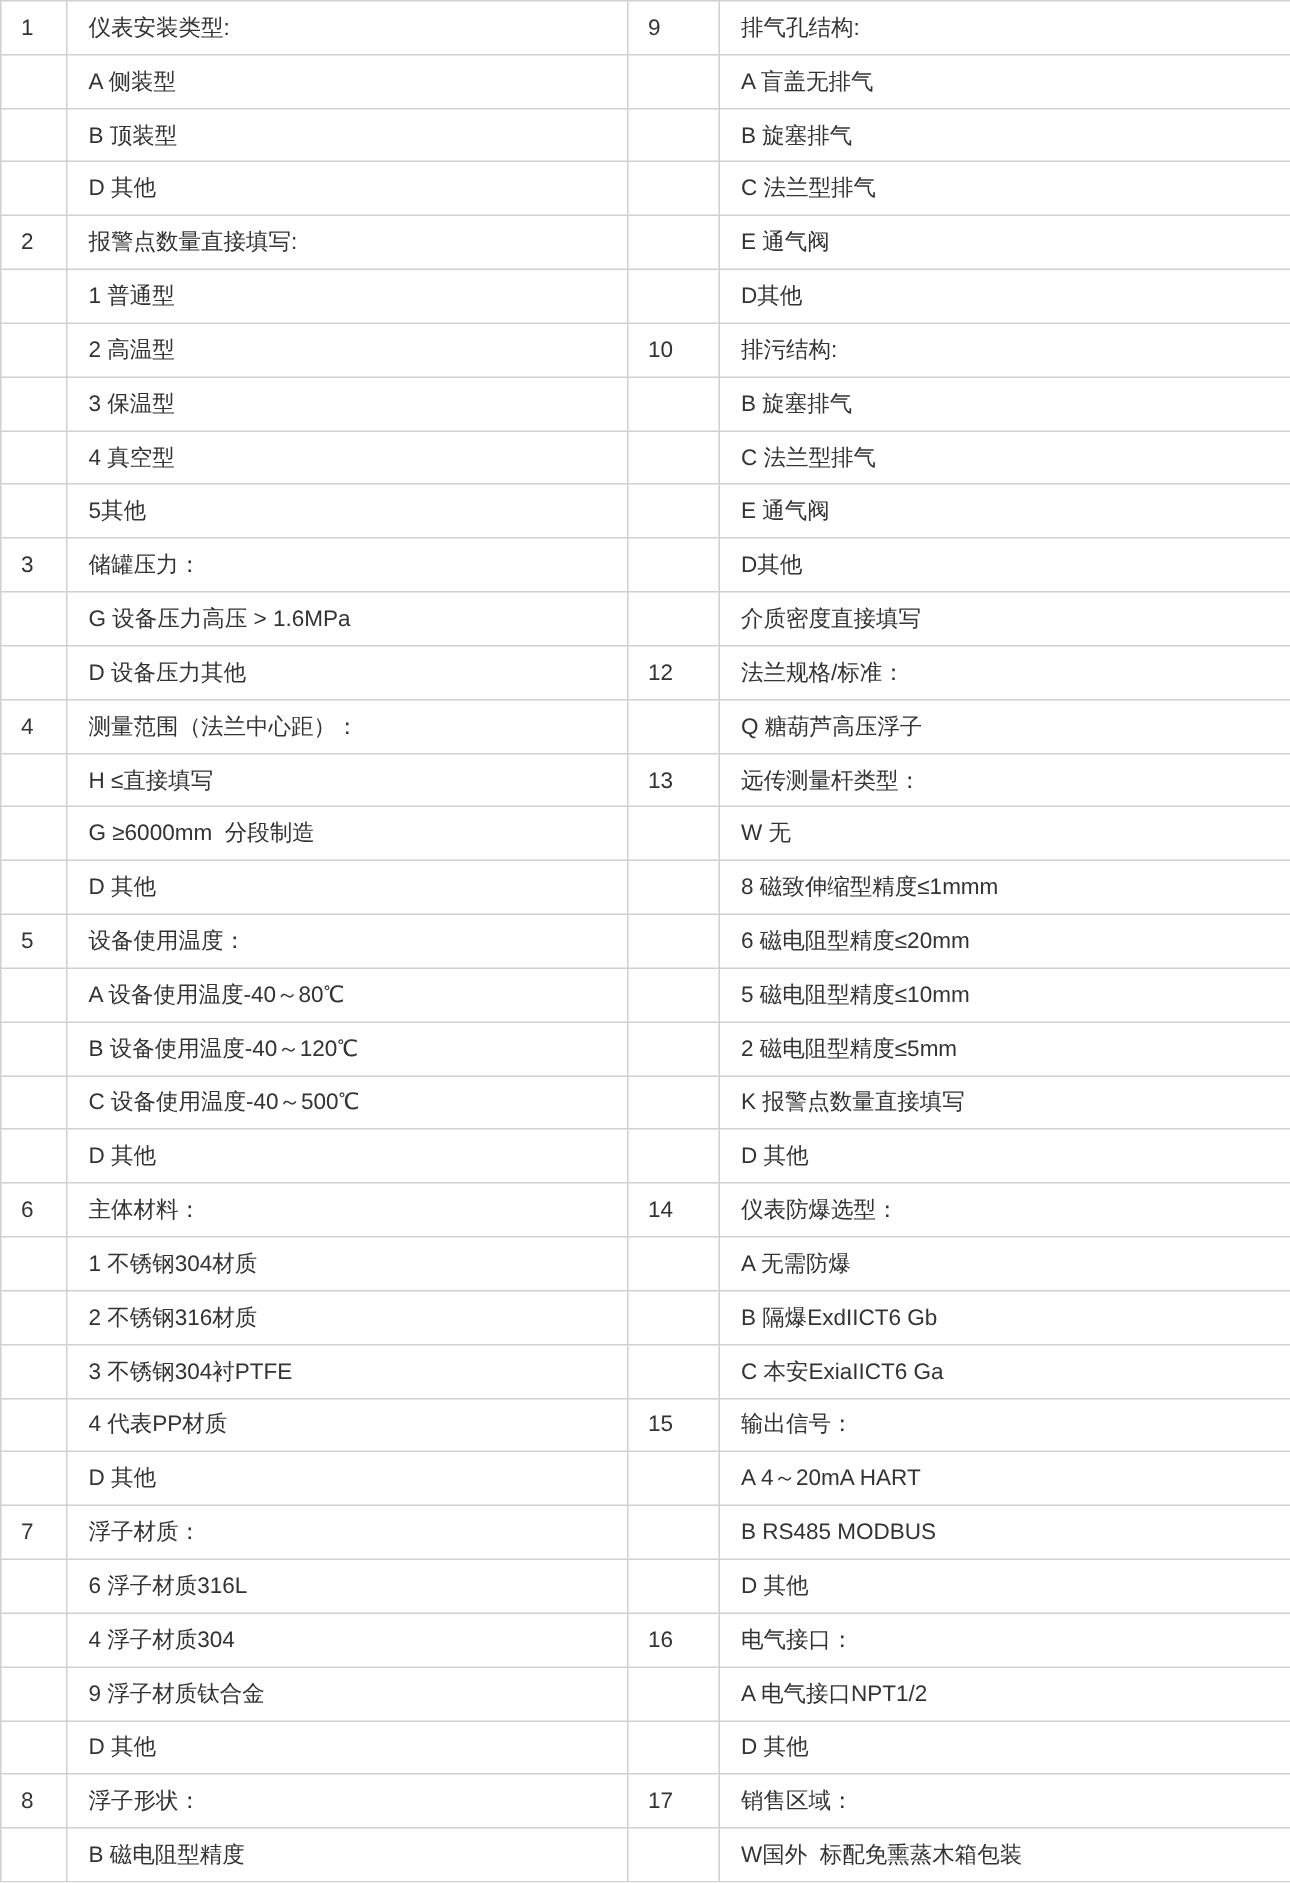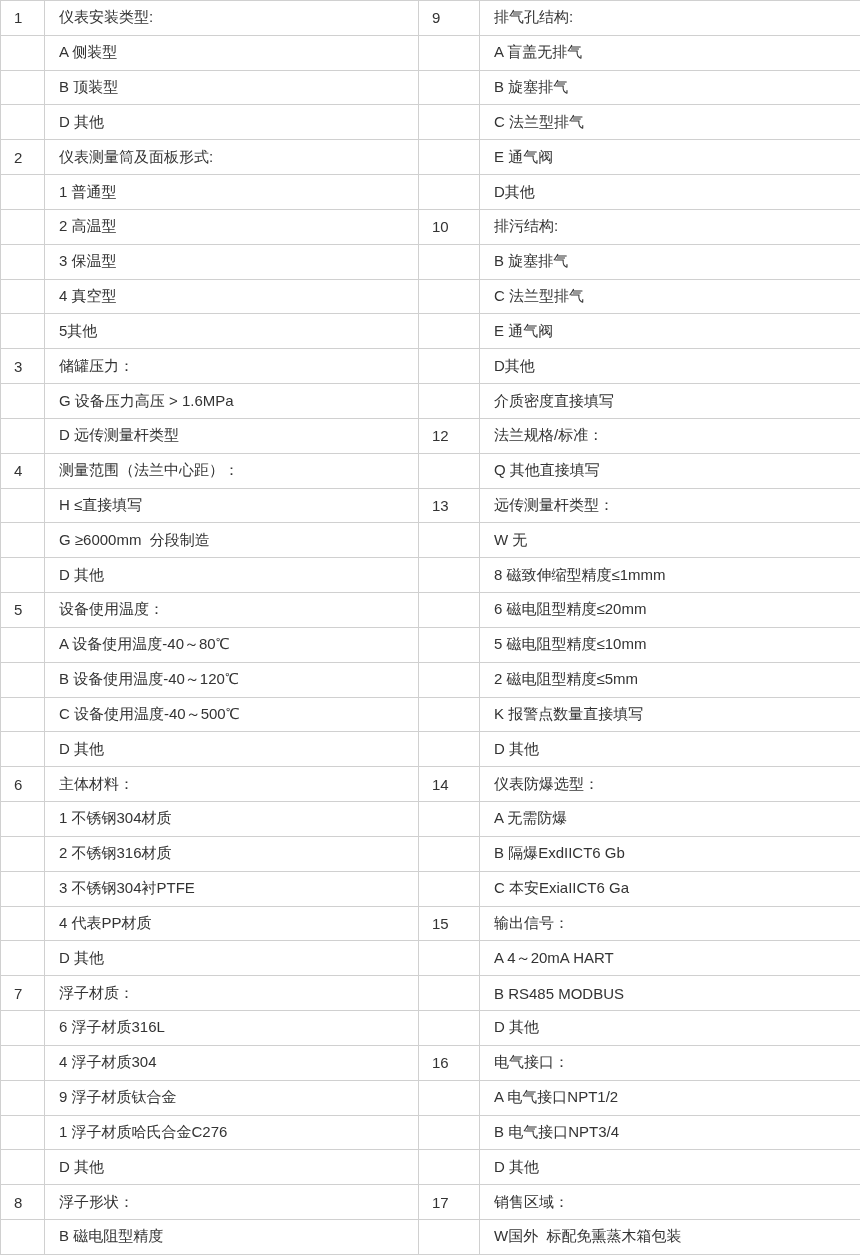--- a/index.html
+++ b/index.html
@@ -61,21 +61,21 @@
         <td class="txt">B 旋塞排气</td>
       </tr>
       <tr>
         <td class="num"></td>
         <td class="txt">D 其他</td>
         <td class="num"></td>
         <td class="txt">C 法兰型排气</td>
       </tr>
       <tr>
         <td class="num">2</td>
-        <td class="txt">仪表测量筒及面板形式:</td>
+        <td class="txt">报警点数量直接填写:</td>
         <td class="num"></td>
         <td class="txt">E 通气阀</td>
       </tr>
       <tr>
         <td class="num"></td>
         <td class="txt">1 普通型</td>
         <td class="num"></td>
         <td class="txt">D其他</td>
       </tr>
       <tr>
@@ -109,29 +109,29 @@
         <td class="txt">D其他</td>
       </tr>
       <tr>
         <td class="num"></td>
         <td class="txt">G 设备压力高压 &gt; 1.6MPa</td>
         <td class="num"></td>
         <td class="txt">介质密度直接填写</td>
       </tr>
       <tr>
         <td class="num"></td>
-        <td class="txt">D 远传测量杆类型</td>
+        <td class="txt">D 设备压力其他</td>
         <td class="num">12</td>
         <td class="txt">法兰规格/标准：</td>
       </tr>
       <tr>
         <td class="num">4</td>
         <td class="txt">测量范围（法兰中心距）：</td>
         <td class="num"></td>
-        <td class="txt">Q 其他直接填写</td>
+        <td class="txt">Q 糖葫芦高压浮子</td>
       </tr>
       <tr>
         <td class="num"></td>
         <td class="txt">H ≤直接填写</td>
         <td class="num">13</td>
         <td class="txt">远传测量杆类型：</td>
       </tr>
       <tr>
         <td class="num"></td>
         <td class="txt">G ≥6000mm  分段制造</td>
@@ -229,26 +229,20 @@
         <td class="txt">电气接口：</td>
       </tr>
       <tr>
         <td class="num"></td>
         <td class="txt">9 浮子材质钛合金</td>
         <td class="num"></td>
         <td class="txt">A 电气接口NPT1/2</td>
       </tr>
       <tr>
         <td class="num"></td>
-        <td class="txt">1 浮子材质哈氏合金C276</td>
-        <td class="num"></td>
-        <td class="txt">B 电气接口NPT3/4</td>
-      </tr>
-      <tr>
-        <td class="num"></td>
         <td class="txt">D 其他</td>
         <td class="num"></td>
         <td class="txt">D 其他</td>
       </tr>
       <tr>
         <td class="num">8</td>
         <td class="txt">浮子形状：</td>
         <td class="num">17</td>
         <td class="txt">销售区域：</td>
       </tr>

